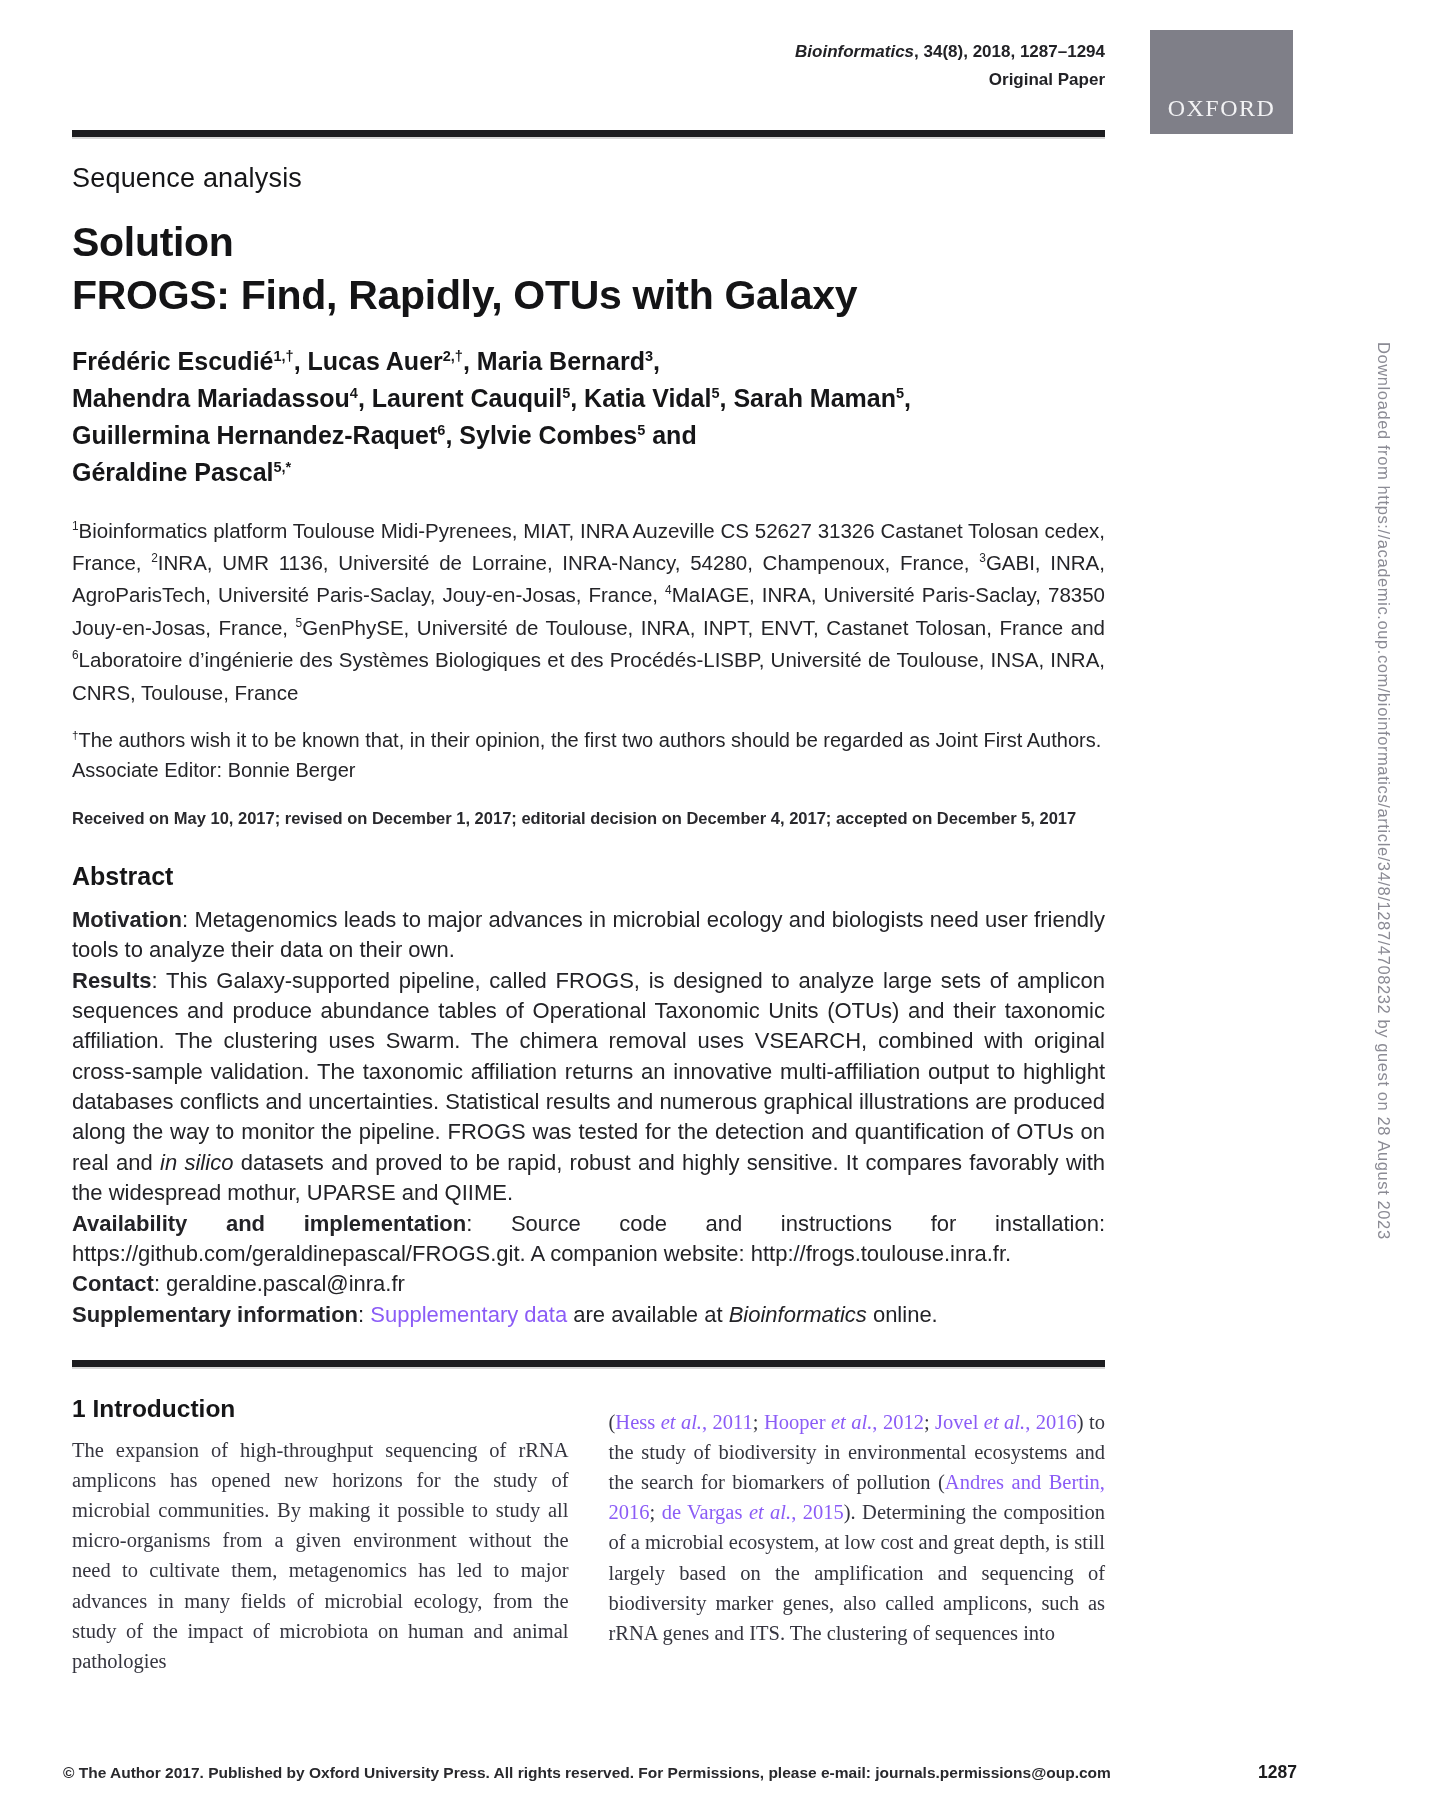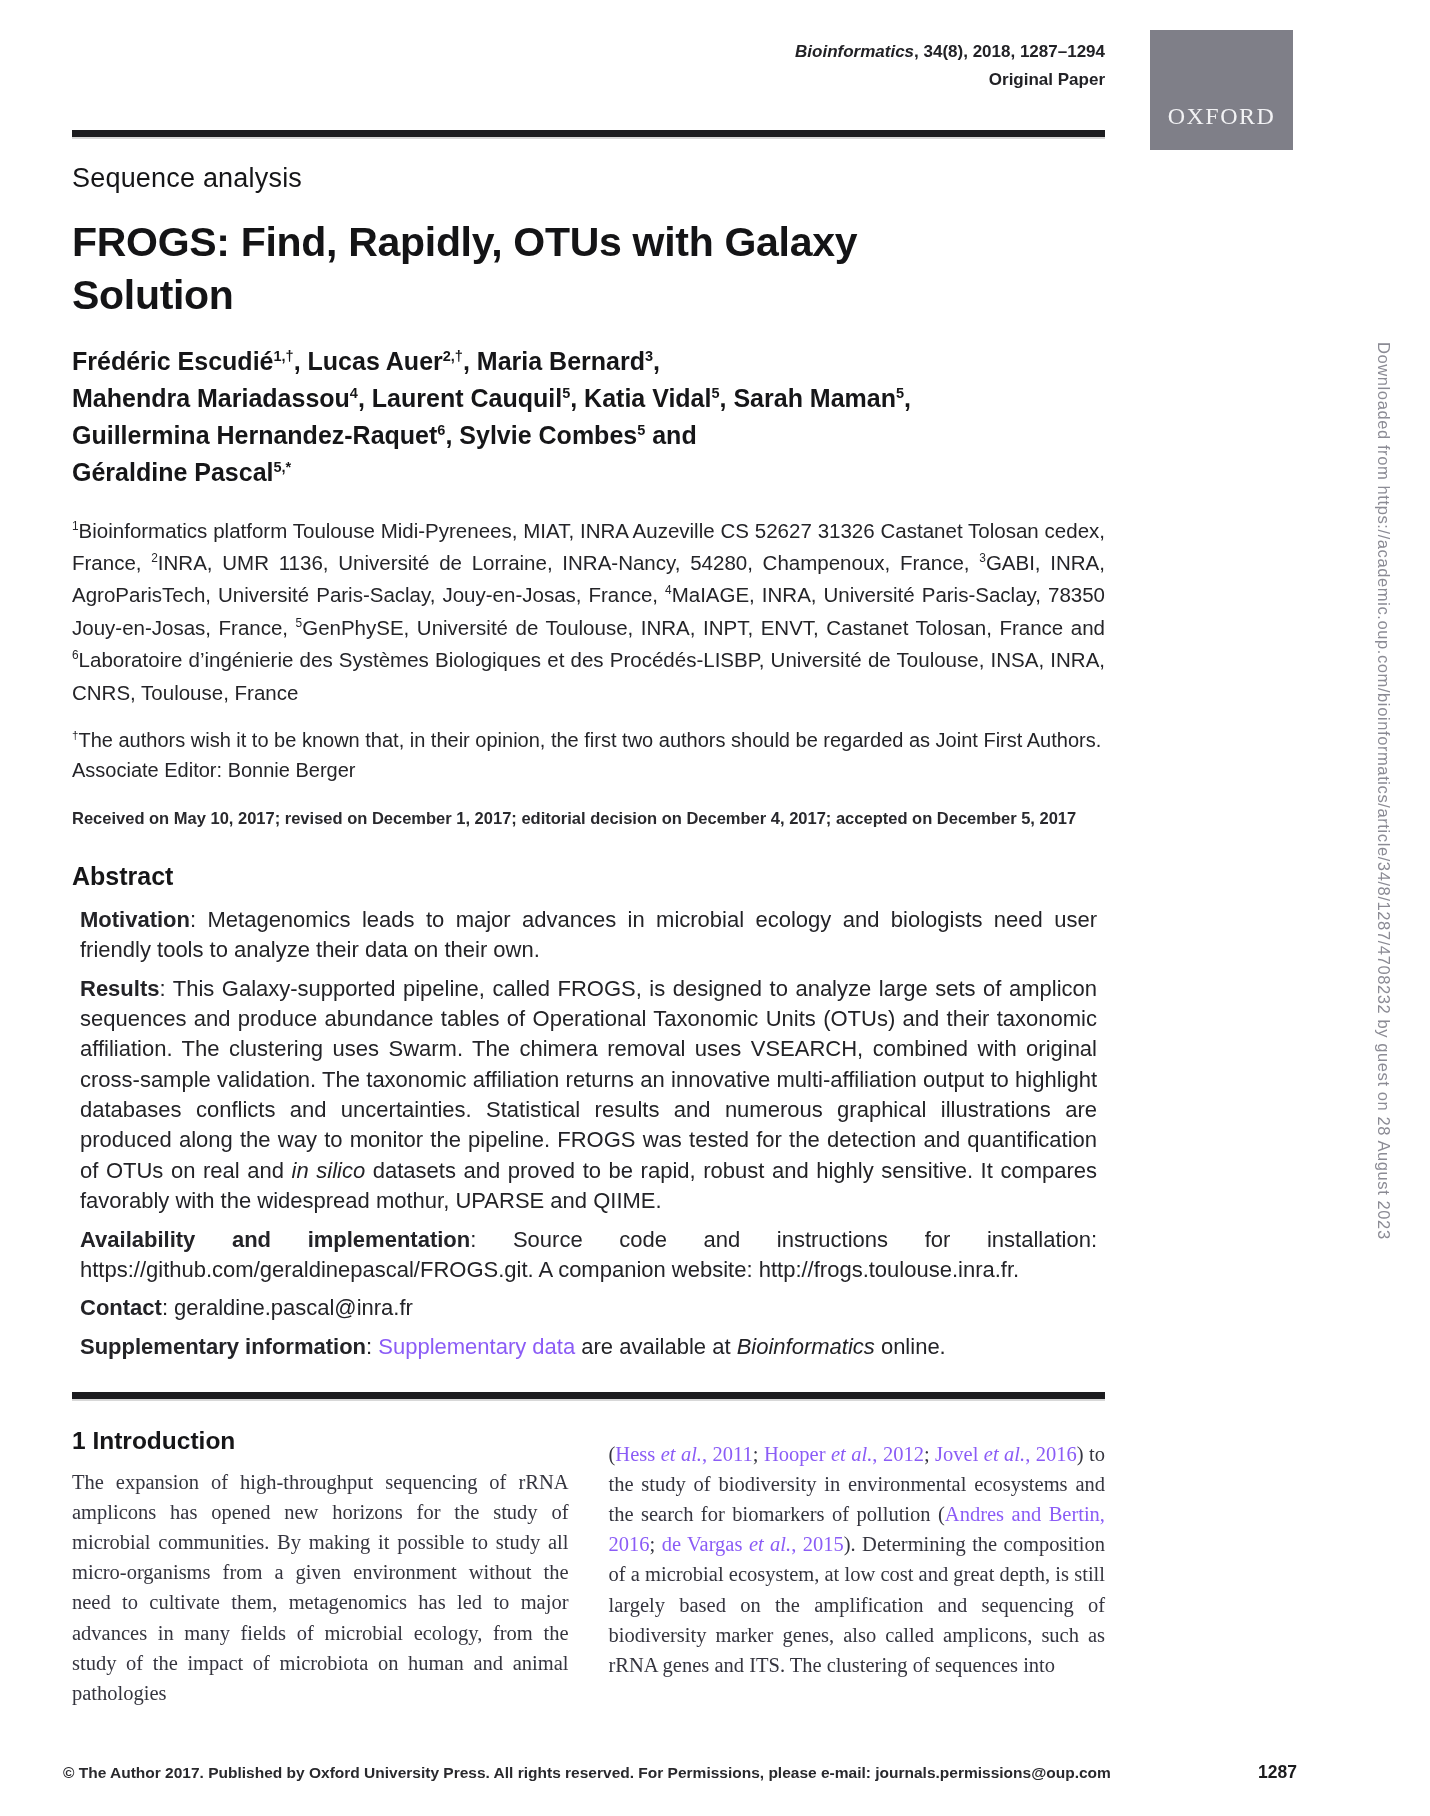--- a/index.html
+++ b/index.html
@@ -79,21 +79,21 @@
     font-weight: 700;
     color: #29292d;
   }
   .abstract-heading {
     margin-top: 34px;
     font-size: 25px;
     font-weight: 700;
     color: #161618;
   }
   .abstract p {
-    margin: 8px;
+    margin: 0;
     font-size: 22px;
     line-height: 1.38;
     text-align: justify;
     color: #232327;
   }
   .abstract p.first { margin-top: 14px; }
   .b { font-weight: 700; }
   .i { font-style: italic; }
   .link { color: #8b5cf6; cursor: pointer; }
   .intro-heading {
@@ -116,26 +116,26 @@
     text-align: justify;
     color: #35353f;
   }
   .col-right .serif-par { margin-top: 40px; }
   
   .oxford-box {
     position: absolute;
     left: 1150px;
     top: 30px;
     width: 143px;
-    height: 120px;
+    height: 104px;
     background: #7f7f88;
     display: flex;
     align-items: flex-end;
     justify-content: center;
-    padding-bottom: 20px;
+    padding-bottom: 12px;
     box-sizing: border-box;
   }
   .oxford-box span {
     font-family: "Liberation Serif", serif;
     font-size: 24px;
     letter-spacing: 1.5px;
     color: #f2f2f4;
   }
   
   .download-note {
@@ -185,22 +185,22 @@
     <div class="journal-meta">
       <div class="meta-line"><span class="i">Bioinformatics</span><span>, 34(8), 2018, 1287–1294</span></div>
       <div class="meta-line">Original Paper</div>
     </div>
 
     <div class="rule"></div>
 
     <div class="section-label">Sequence analysis</div>
 
     <h1 class="title" style="margin:22px 0 0 0;">
+      <div>Solution</div>
       <div>FROGS: Find, Rapidly, OTUs with Galaxy</div>
-      <div>Solution</div>
     </h1>
 
     <div class="authors">
       <div><span>Frédéric Escudié</span><sup>1,†</sup><span>, Lucas Auer</span><sup>2,†</sup><span>, Maria Bernard</span><sup>3</sup><span>,</span></div>
       <div><span>Mahendra Mariadassou</span><sup>4</sup><span>, Laurent Cauquil</span><sup>5</sup><span>, Katia Vidal</span><sup>5</sup><span>, Sarah Maman</span><sup>5</sup><span>,</span></div>
       <div><span>Guillermina Hernandez-Raquet</span><sup>6</sup><span>, Sylvie Combes</span><sup>5</sup><span> and</span></div>
       <div><span>Géraldine Pascal</span><sup>5,*</sup></div>
     </div>
 
     <div class="affiliations"><sup>1</sup><span>Bioinformatics platform Toulouse Midi-Pyrenees, MIAT, INRA Auzeville CS 52627 31326 Castanet Tolosan cedex, France, </span><sup>2</sup><span>INRA, UMR 1136, Université de Lorraine, INRA-Nancy, 54280, Champenoux, France, </span><sup>3</sup><span>GABI, INRA, AgroParisTech, Université Paris-Saclay, Jouy-en-Josas, France, </span><sup>4</sup><span>MaIAGE, INRA, Université Paris-Saclay, 78350 Jouy-en-Josas, France, </span><sup>5</sup><span>GenPhySE, Université de Toulouse, INRA, INPT, ENVT, Castanet Tolosan, France and </span><sup>6</sup><span>Laboratoire d’ingénierie des Systèmes Biologiques et des Procédés-LISBP, Université de Toulouse, INSA, INRA, CNRS, Toulouse, France</span></div>

